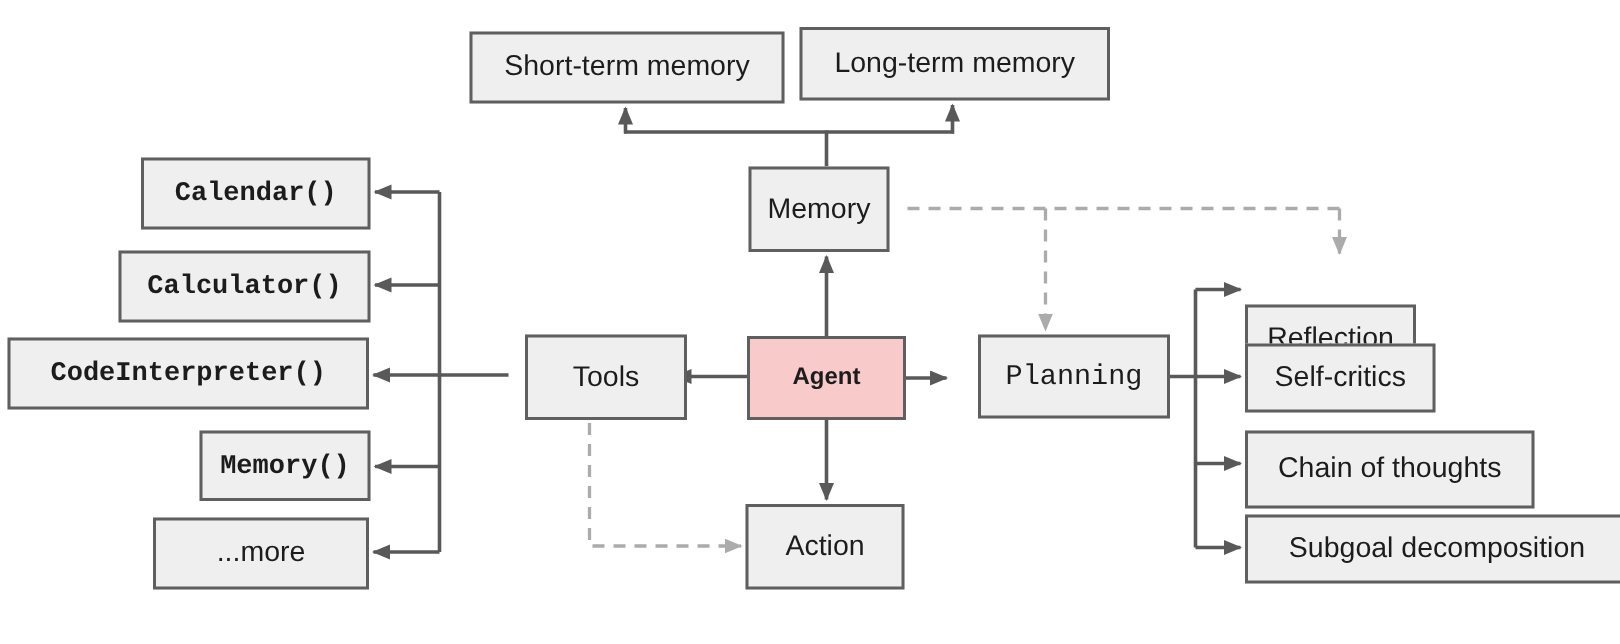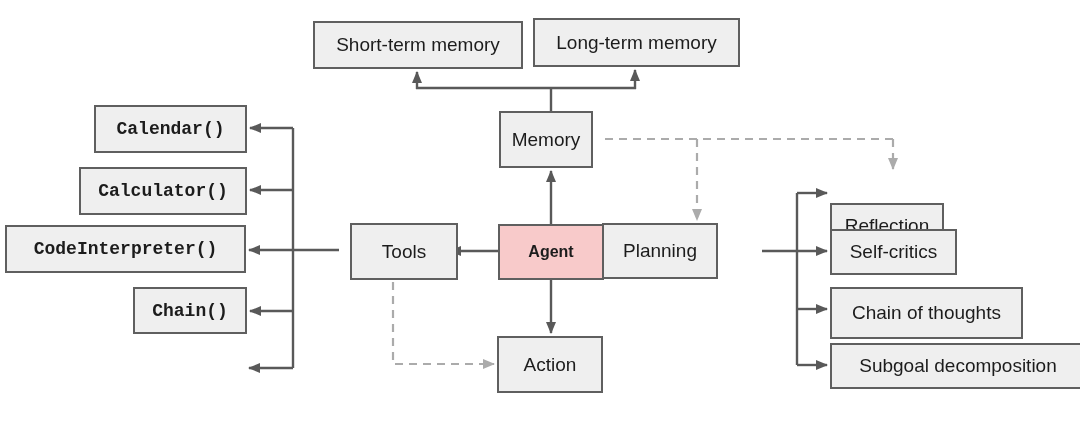--- a/index.html
+++ b/index.html
@@ -88,26 +88,27 @@
     <line class="dashed" x1="893" y1="139" x2="893" y2="169" marker-end="url(#arrowGray)"></line>
     <path class="dashed" d="M393,282 V364 H494" marker-end="url(#arrowGray)"></path>
   </svg>
 
   <div class="node" style="left:313px;top:21px;width:210px;height:48px;">Short-term memory</div>
   <div class="node" style="left:533px;top:18px;width:207px;height:49px;">Long-term memory</div>
   <div class="node" style="left:499px;top:111px;width:94px;height:57px;">Memory</div>
 
   <div class="node" style="left:350px;top:223px;width:108px;height:57px;">Tools</div>
   <div class="node agent" style="left:498px;top:224px;width:106px;height:56px;">Agent</div>
-  <div class="node" style="left:602px;top:223px;width:116px;height:56px;">Planning</div>
+  <div class="node" style="left:652px;top:223px;width:128px;height:56px;font-family:Liberation Mono, monospace;">Planning</div>
   <div class="node mono" style="left:94px;top:105px;width:153px;height:48px;">Calendar()</div>
 
   <div class="node" style="left:497px;top:336px;width:106px;height:57px;">Action</div>
   <div class="node mono" style="left:79px;top:167px;width:168px;height:48px;">Calculator()</div>
   <div class="node mono" style="left:5px;top:225px;width:241px;height:48px;">CodeInterpreter()</div>
-  <div class="node mono" style="left:133px;top:287px;width:114px;height:47px;">Chain()</div>
+  <div class="node mono" style="left:133px;top:287px;width:114px;height:47px;">Memory()</div>
+  <div class="node" style="left:102px;top:345px;width:144px;height:48px;">...more</div>
 
   <div class="node" style="left:830px;top:172px;width:114px;height:45px;margin-top:31px;">Reflection</div>
   <div class="node" style="left:830px;top:229px;width:127px;height:46px;">Self-critics</div>
   <div class="node" style="left:830px;top:287px;width:193px;height:52px;">Chain of thoughts</div>
   <div class="node" style="left:830px;top:343px;width:256px;height:46px;">Subgoal decomposition</div>
 
 </div>
 
 </body></html>

